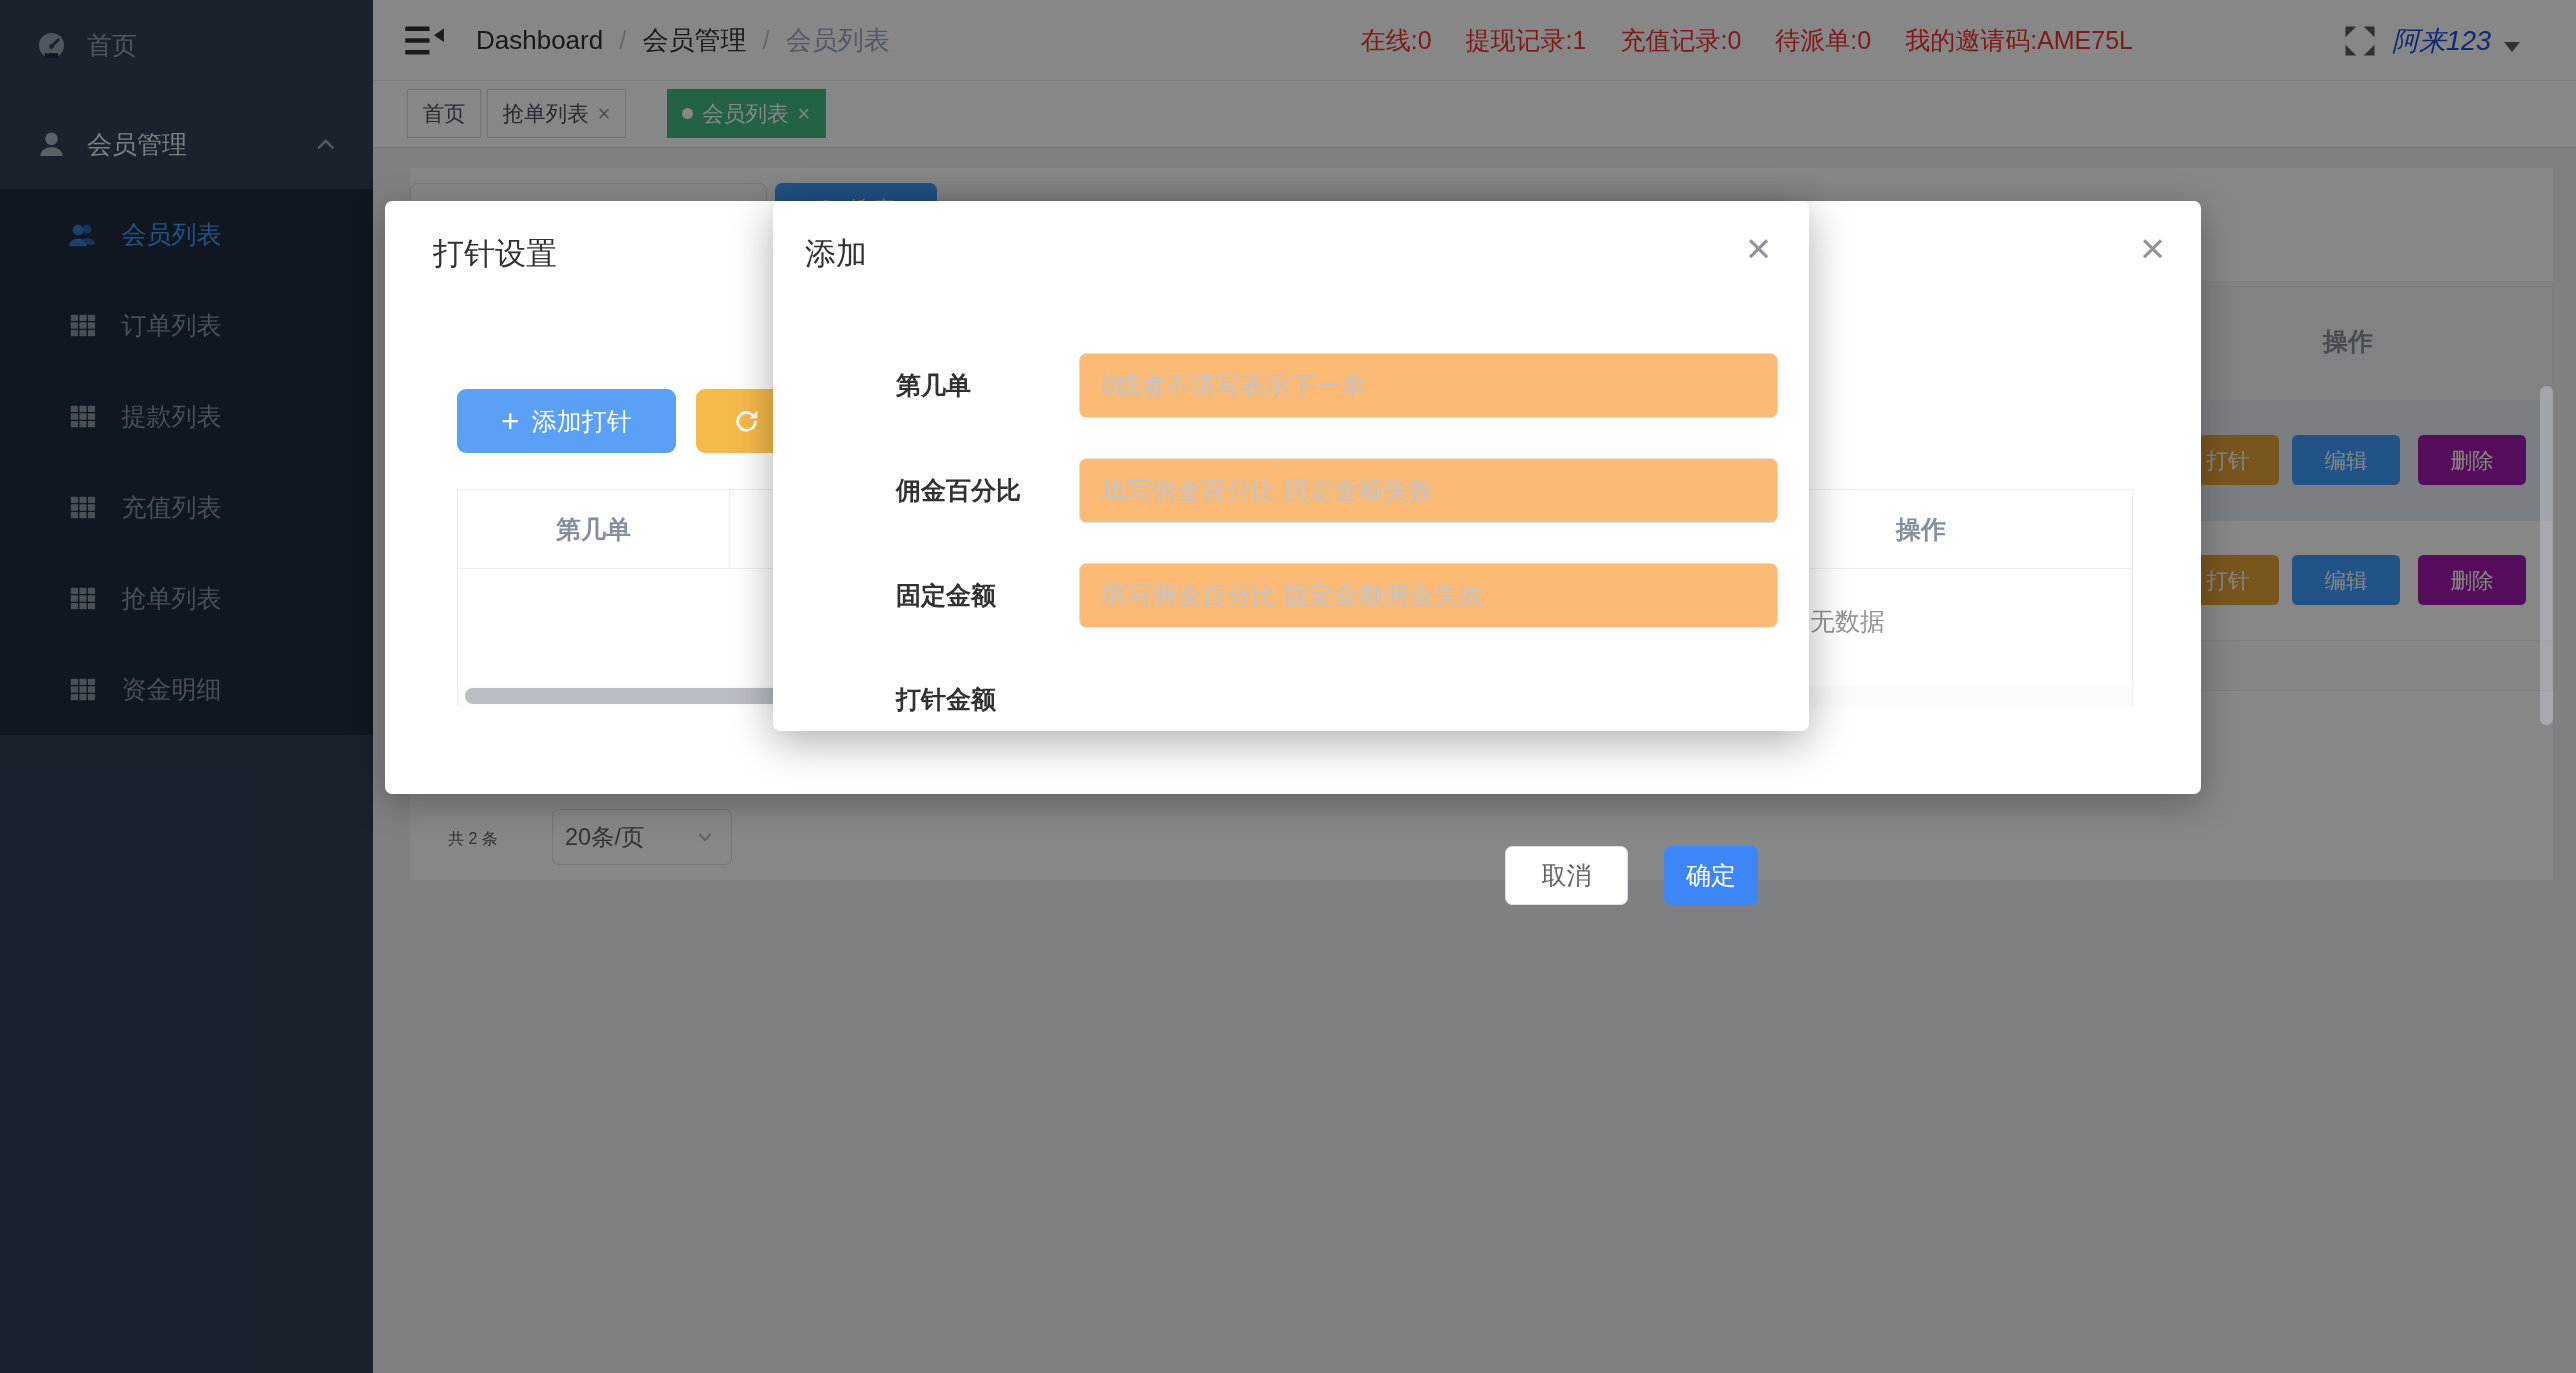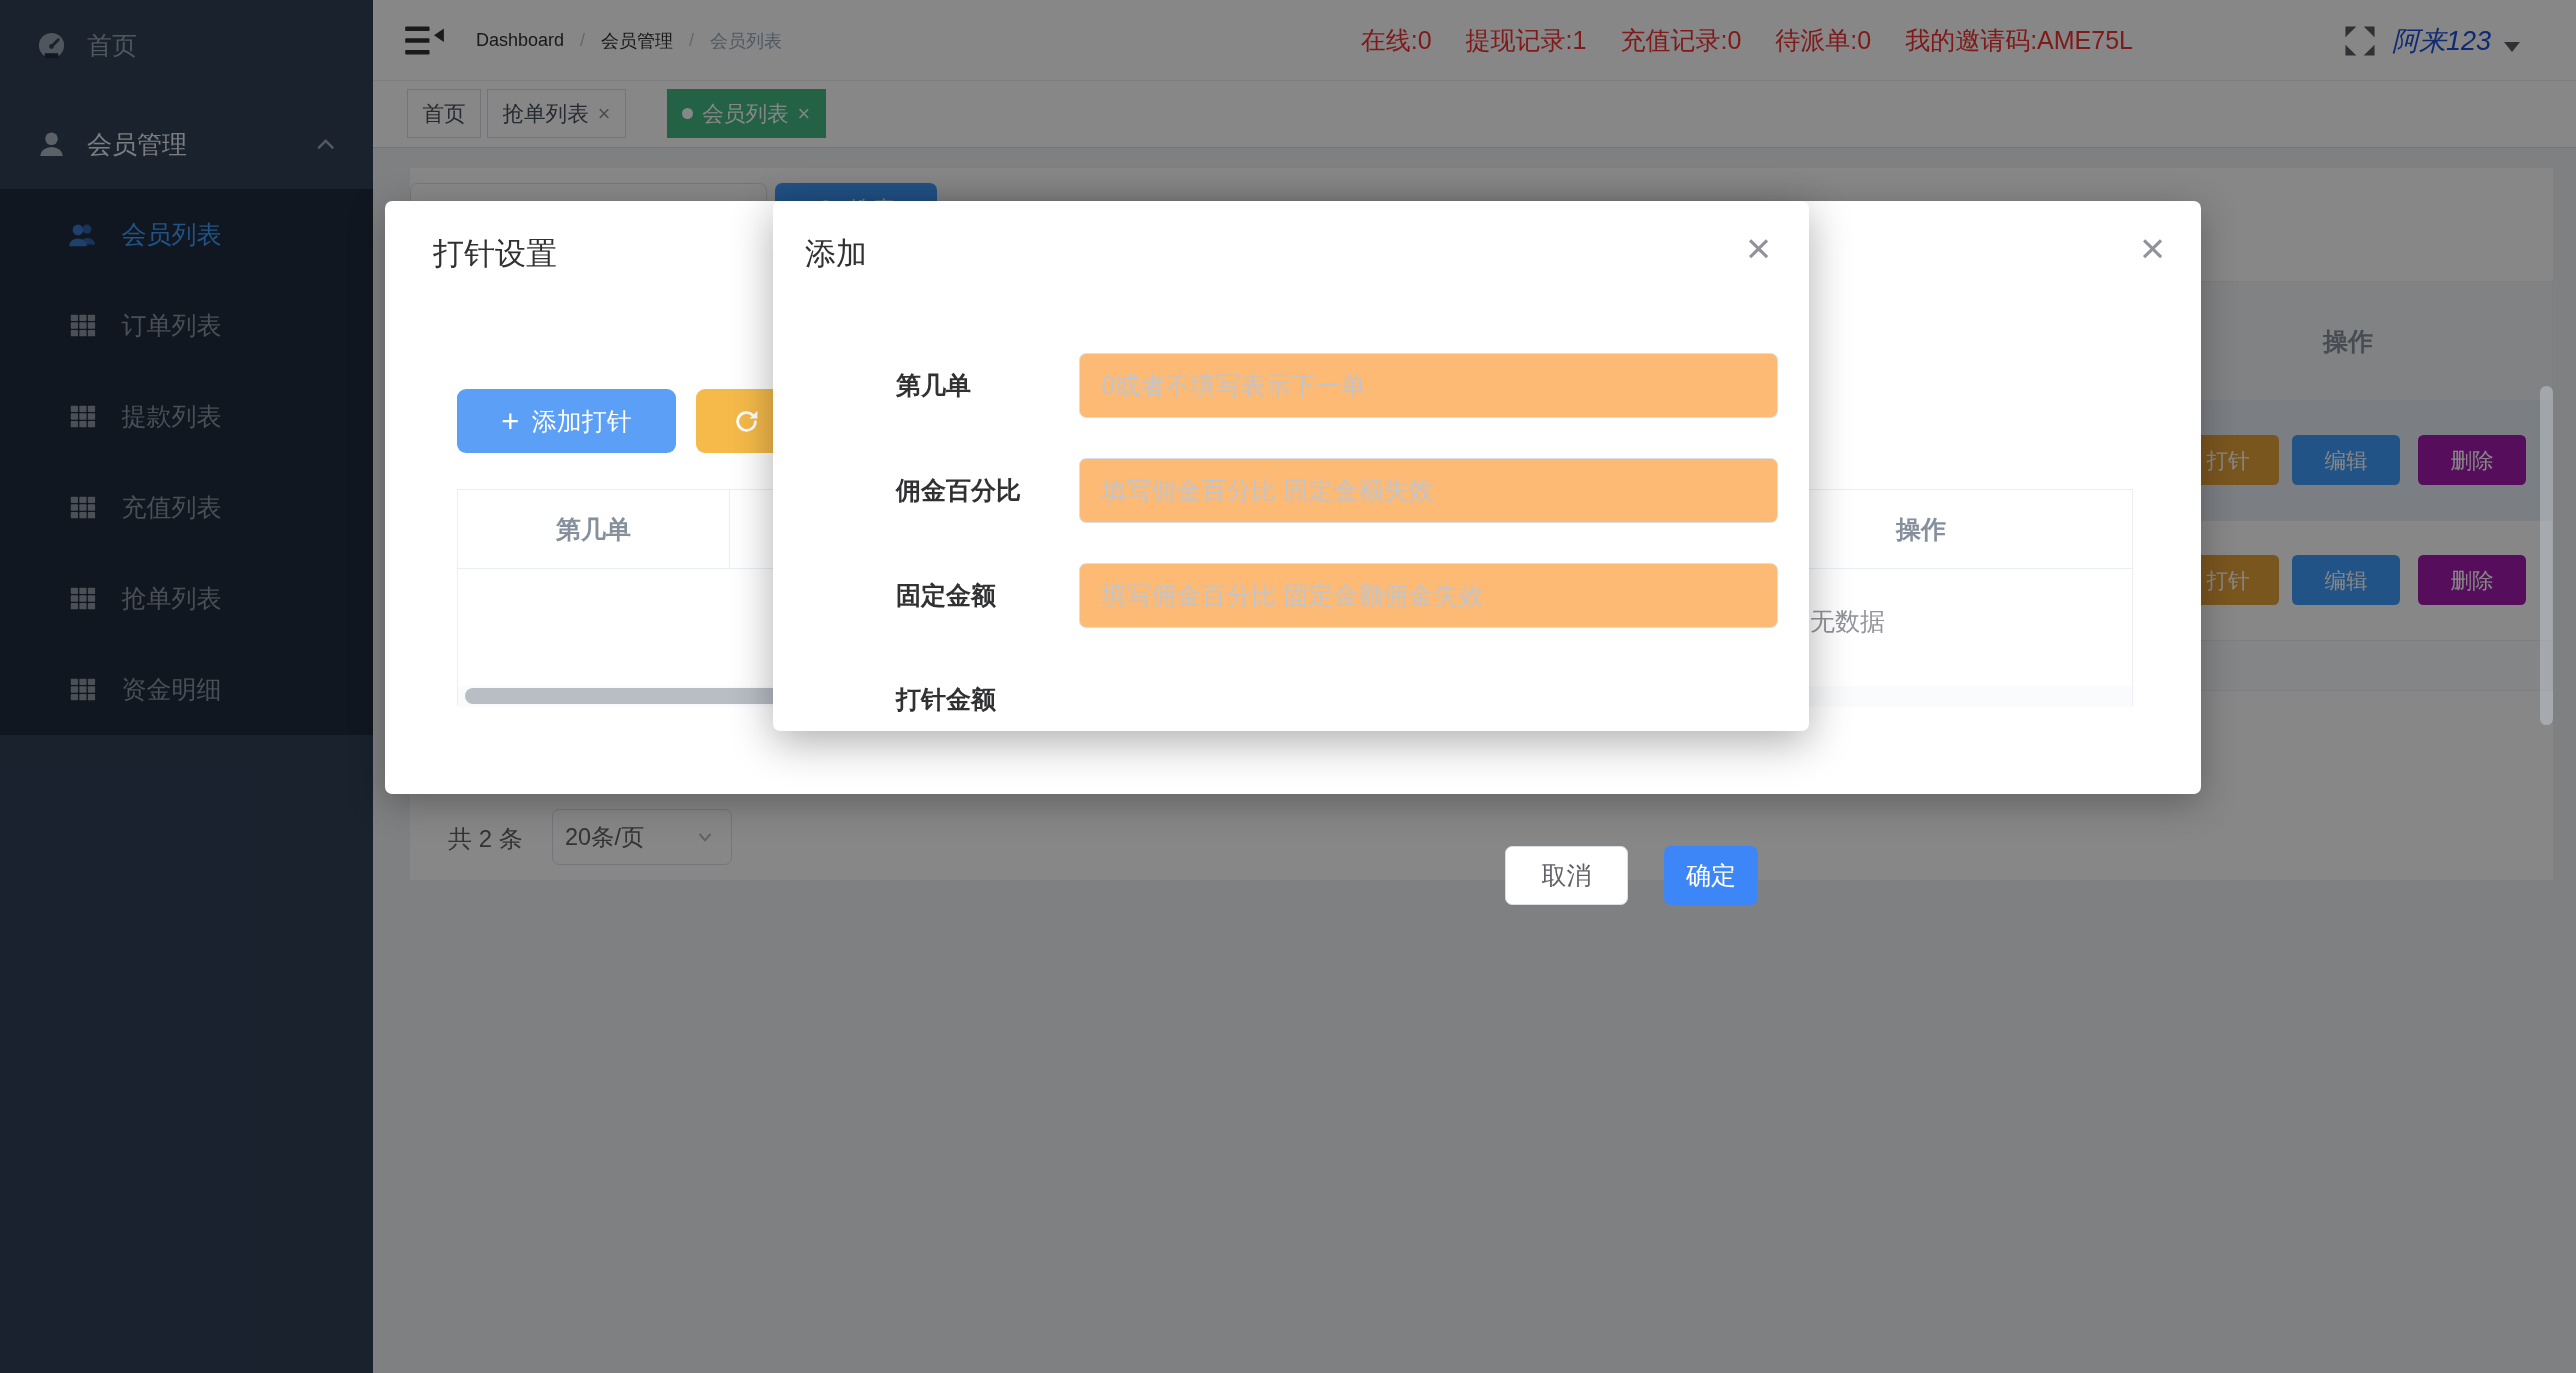--- a/index.html
+++ b/index.html
@@ -18,21 +18,21 @@
   .menu-item.parent .mi-label { color:#e8ecf1; }
   .menu-chevron { position:absolute; right:36px; top:34px; }
   .submenu { position:absolute; left:0; top:189px; width:373px; height:546px; background:#1f2d3d; }
   .sub-item { height:91px; display:flex; align-items:center; cursor:pointer; }
   .sub-item .mi-icon { margin-left:67px; width:31px; display:flex; justify-content:center; }
   .sub-item .mi-label { margin-left:23.4px; font-size:25px; color:#8b95a1; }
   .sub-item.active .mi-label { color:#409eff; }
   
   .header { position:absolute; left:373px; top:0; width:2203px; height:81px; background:#fff; border-bottom:0.9px solid #ebedf0; z-index:1; }
   .fold-btn { position:absolute; left:32px; top:22.5px; width:40px; height:36px; cursor:pointer; }
-  .breadcrumb { position:absolute; left:103px; top:0; height:81px; display:flex; align-items:center; gap:16px; font-size:18px; }
+  .breadcrumb { position:absolute; left:103px; top:0; height:81px; display:flex; align-items:center; gap:16px; font-size:26px; }
   .crumb { color:#303133; }
   .crumb.last { color:#97a8be; }
   .crumb-sep { color:#c0c4cc; }
   .stats { position:absolute; right:443px; top:0; height:81px; display:flex; align-items:center; gap:34px; font-size:25px; color:#f23030; white-space:nowrap; }
   .fullscreen { position:absolute; left:1967px; top:21px; width:40px; height:40px; cursor:pointer; }
   .user-box { position:absolute; left:2019px; top:0; height:81px; display:flex; align-items:center; gap:12.6px; cursor:pointer; }
   .user-name { font-size:27px; color:#1d4ed8;font-style:italic; }
   .caret-down { width:0; height:0; border-left:8px solid transparent; border-right:8px solid transparent; border-top:10px solid #5a5e66; margin-top:12.6px; }
   
   .tabsbar { position:absolute; left:373px; top:81px; width:2203px; height:67px; background:#fff; border-bottom:0.9px solid #d8dce5; z-index:1; }
@@ -49,21 +49,21 @@
   .bgt-header { height:120px; background:#f3f5f8; border-top:0.9px solid #ebeef5; border-bottom:0.9px solid #ebeef5; position:relative; }
   .bgt-header .col-action { position:absolute; left:1803px; width:270px; height:100%; display:flex; align-items:center; justify-content:center; font-size:25px; font-weight:bold; color:#86909c; }
   .bgt-row { height:120px; border-bottom:0.9px solid #ebeef5; position:relative; }
   .bgt-row.hovered { background:#e9eef6; }
   .bgt-row.plain { background:#fff; }
   .bgt-stripe { height:50px; background:#fafbfd; border-bottom:0.9px solid #ebeef5; }
   .mini-btn { position:absolute; height:50px; border:none; border-radius:5.4px; color:#fff; font-size:21.6px; cursor:pointer; }
   .mini-btn.warn { background:#e6a23c; }
   .mini-btn.prim { background:#409eff; }
   .mini-btn.dang { background:#a21caf; }
-  .pager-total { position:absolute; left:448px; top:817px; height:43px; line-height:43px; font-size:24px; color:#606266; z-index:1; }
+  .pager-total { position:absolute; left:448px; top:817px; height:43px; line-height:43px; font-size:16px; color:#606266; z-index:1; }
   .pager-select { position:absolute; left:552px; top:809px; width:180px; height:56px; border:0.9px solid #dcdfe6; border-radius:7.2px; background:#fff; z-index:1; display:flex; align-items:center; cursor:pointer; }
   .pager-select .ps-label { margin-left:12px; font-size:23.4px; color:#606266; }
   .v-scroll { position:absolute; left:2540px; top:386px; width:12.6px; height:339px; border-radius:6.3px; background:#bfc4cc; opacity:.55; z-index:12; }
   
   .overlay { position:absolute; inset:0; background:rgba(0,0,0,0.47); z-index:10; }
   
   .dialog { position:absolute; background:#fff; border-radius:7.2px; }
   .dlg-back { left:385px; top:201px; width:1816px; height:593px; z-index:20; box-shadow:0 9px 36px rgba(0,0,0,.28); }
   .dlg-front { left:773px; top:201px; width:1036px; height:530px; z-index:30; box-shadow:0 10.8px 43px rgba(0,0,0,.32); }
   .dlg-title { position:absolute; left:48px; top:32px; font-size:31px; color:#303133; }

